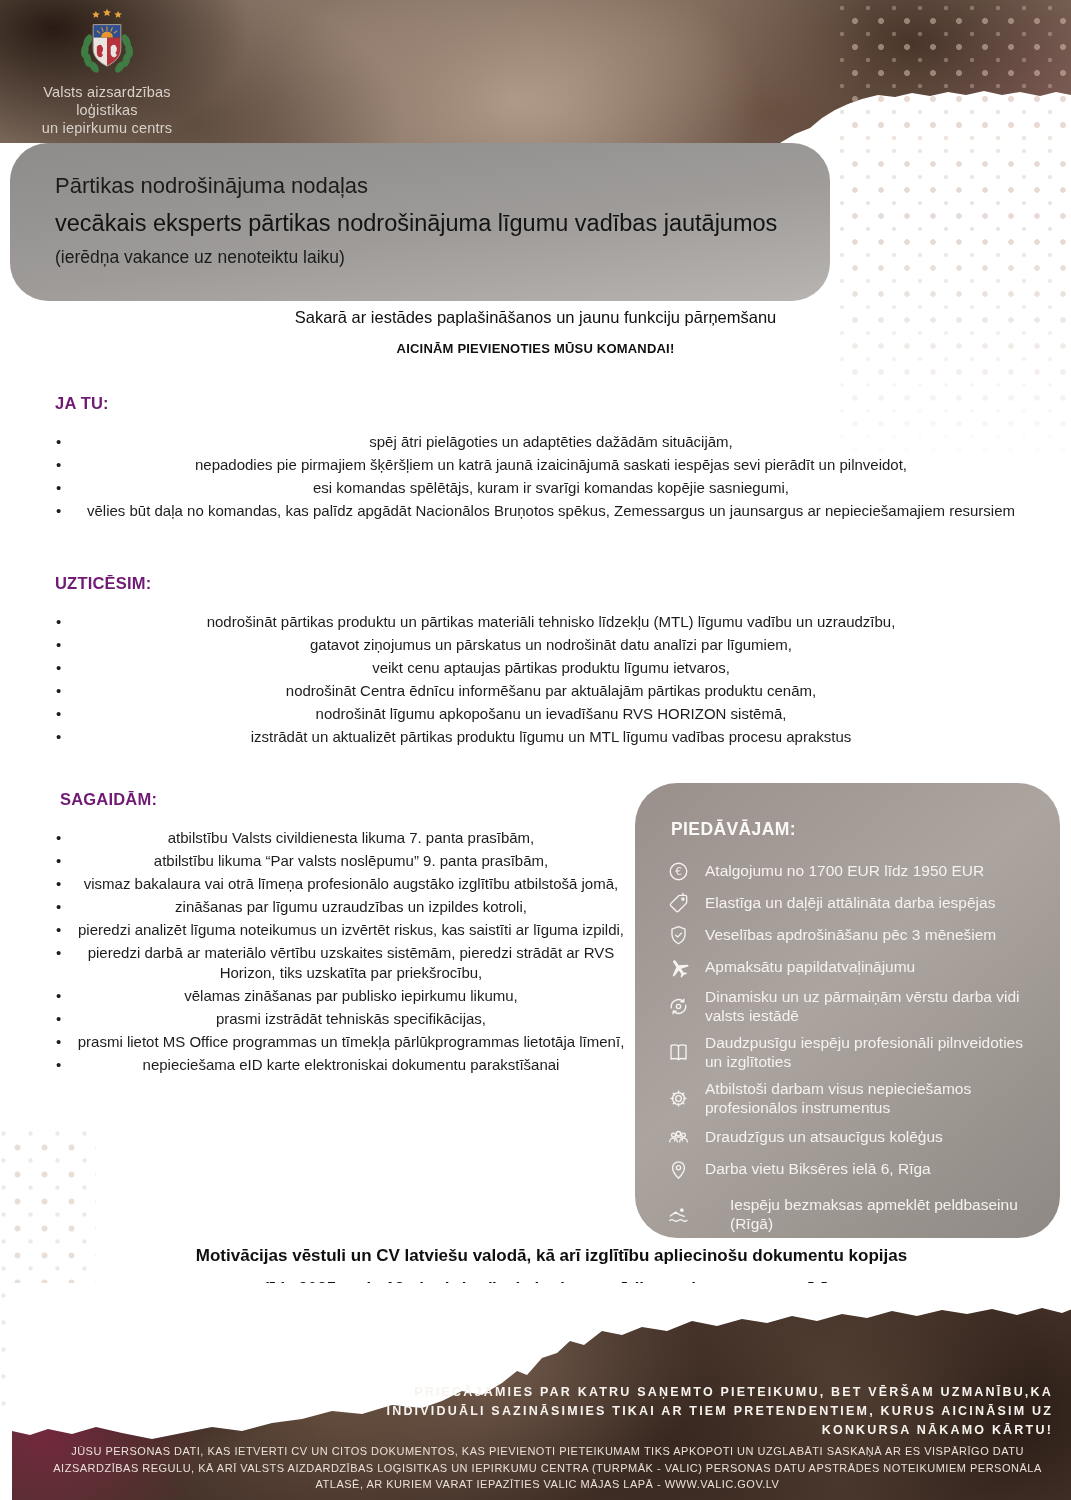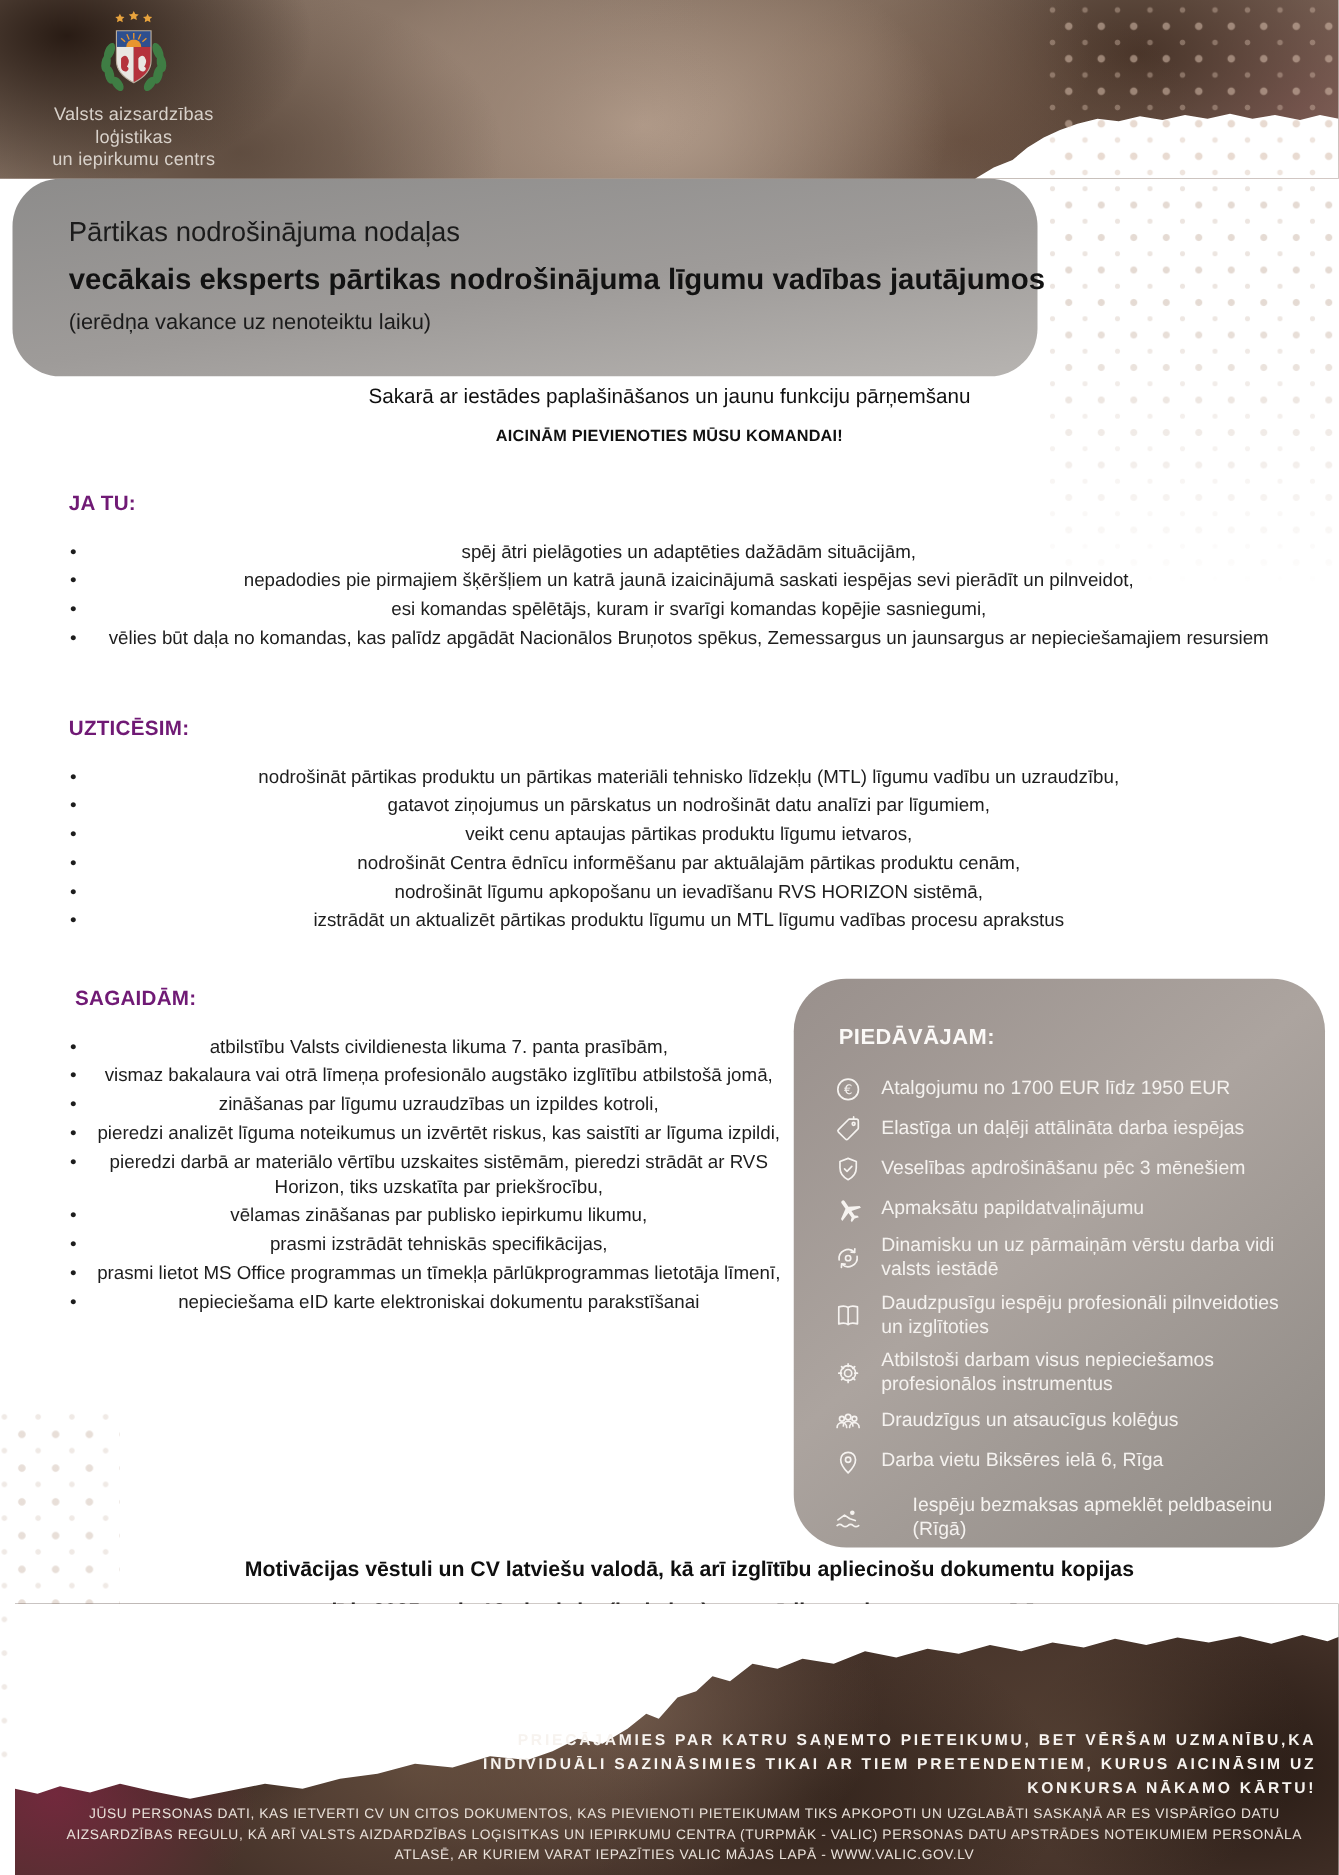--- a/index.html
+++ b/index.html
@@ -44,21 +44,21 @@
   
   .logo-block { position:absolute; left:23px; top:8px; width:168px; text-align:center; }
   .logo-block svg { display:block; margin:0 auto; }
   .org-name { margin-top:3px; font-size:14.5px; line-height:18px; color:#d8d1ca; letter-spacing:.2px; }
 
   
   .title-box { position:absolute; left:10px; top:143px; width:820px; height:158px;
     border-radius:38px; background:linear-gradient(172deg,#8d8c8b 0%,#9e9b99 55%,#b7b4b1 100%);
     padding:30px 0 0 45px; }
   .title-dept { font-size:22px; color:#1b1b1b; }
-  .title-pos  { margin-top:11px; font-size:23.5px; font-weight:bold; color:#121212; white-space:nowrap; }
+  .title-pos  { margin-top:11px; font-size:23.5px; font-weight:normal; color:#121212; white-space:nowrap; }
   .title-note { margin-top:10px; font-size:17.5px; color:#1b1b1b; }
 
   
   .intro { position:absolute; top:308px; left:0; width:1071px; text-align:center; color:#101010; }
   .intro-1 { font-size:16.5px; font-weight:normal; }
   .intro-2 { margin-top:14px; font-size:13px; font-weight:bold; letter-spacing:.2px; }
 
   
   .sec { position:absolute; left:55px; color:#1d1d1d; }
   .sec h2 { font-size:16.5px; font-weight:bold; letter-spacing:.2px; color:#701a75; margin-bottom:19px; }
@@ -199,20 +199,21 @@
       <li><span>nodrošināt Centra ēdnīcu informēšanu par aktuālajām pārtikas produktu cenām,</span></li>
       <li><span>nodrošināt līgumu apkopošanu un ievadīšanu RVS HORIZON sistēmā,</span></li>
       <li><span>izstrādāt un aktualizēt pārtikas produktu līgumu un MTL līgumu vadības procesu aprakstus</span></li>
     </ul>
   </section>
 
   <section class="sec sec-sagaidam">
     <h2>SAGAIDĀM:</h2>
     <ul>
       <li><span>atbilstību Valsts civildienesta likuma 7. panta prasībām,</span></li>
+      <li><span>atbilstību likuma “Par valsts noslēpumu” 9. panta prasībām,</span></li>
       <li><span>vismaz bakalaura vai otrā līmeņa profesionālo augstāko izglītību atbilstošā jomā,</span></li>
       <li><span>zināšanas par līgumu uzraudzības un izpildes kotroli,</span></li>
       <li><span>pieredzi analizēt līguma noteikumus un izvērtēt riskus, kas saistīti ar līguma izpildi,</span></li>
       <li><span>pieredzi darbā ar materiālo vērtību uzskaites sistēmām, pieredzi strādāt ar RVS Horizon, tiks uzskatīta par priekšrocību,</span></li>
       <li><span>vēlamas zināšanas par publisko iepirkumu likumu,</span></li>
       <li><span>prasmi izstrādāt tehniskās specifikācijas,</span></li>
       <li><span>prasmi lietot MS Office programmas un tīmekļa pārlūkprogrammas lietotāja līmenī,</span></li>
       <li><span>nepieciešama eID karte elektroniskai dokumentu parakstīšanai</span></li>
     </ul>
   </section>

